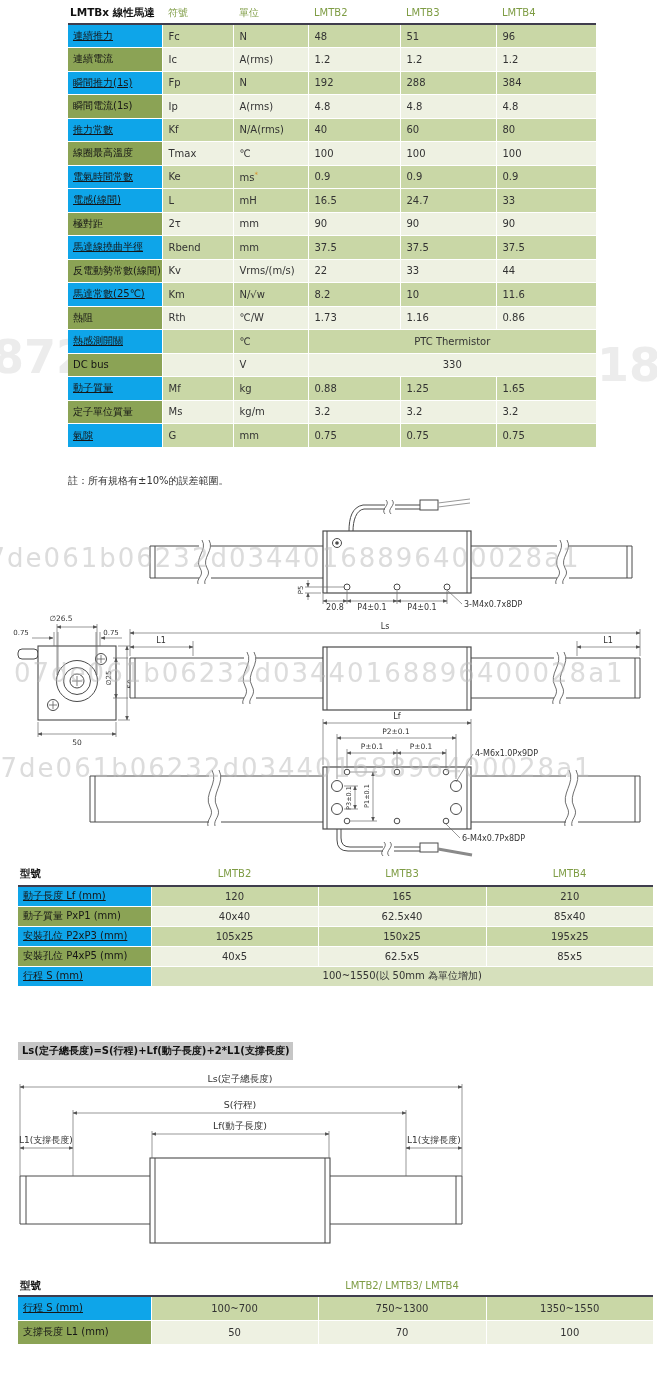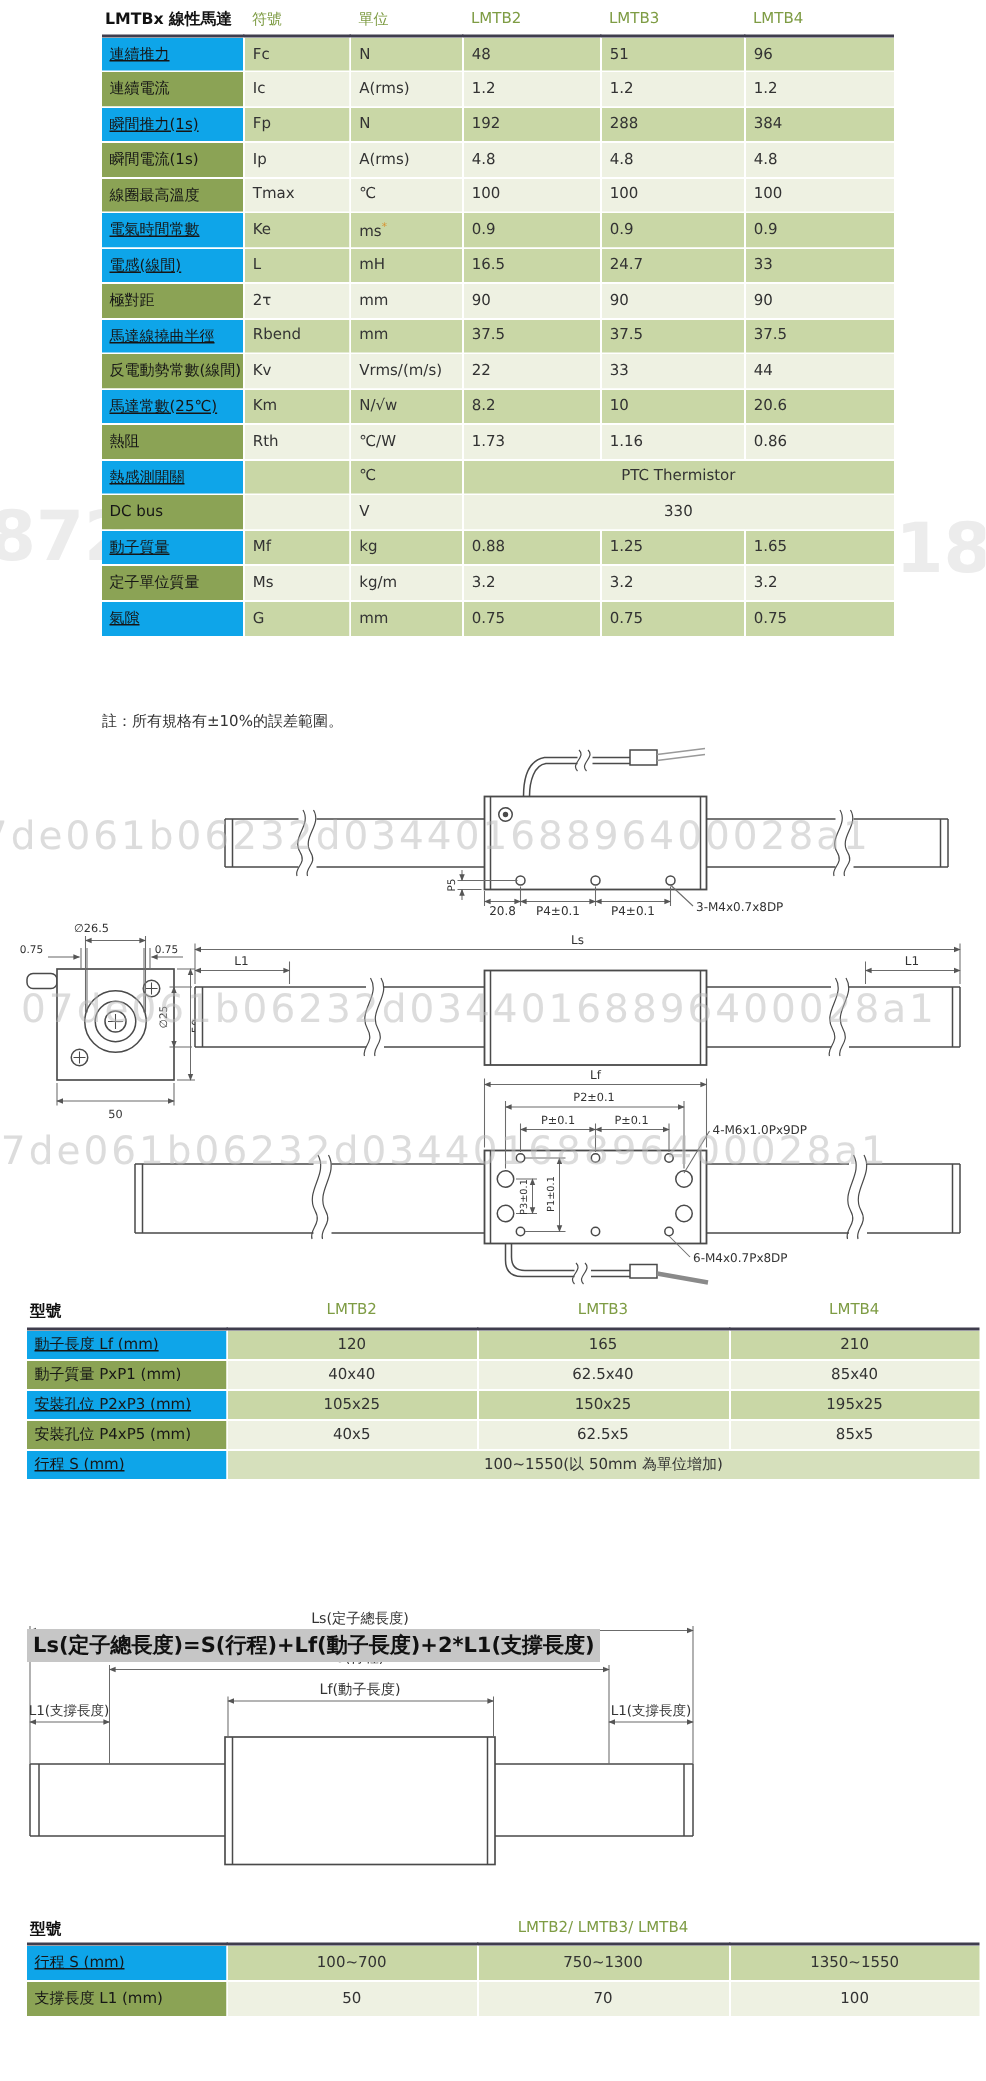--- a/index.html
+++ b/index.html
@@ -27,21 +27,21 @@
   .ctr{text-align:center;}
   .lft{text-align:left;padding-left:6px;}
   #spec-table tbody tr{height:23.5px;}
   #spec-table thead tr{height:22px;margin-top:40px;}
   #dim-table tbody tr{height:20px;}
   #dim-table thead tr{height:24px;}
   #stroke-table tbody tr{height:24px;}
   #stroke-table thead tr{height:20px;}
   sup.mark{color:#d98e2b;font-size:7px;}
   .note{position:absolute;left:68px;top:474px;font-size:10px;color:#333;z-index:3;}
-  .formula{position:absolute;left:18px;top:1086px;font-size:14px;font-weight:600;color:#111;
+  .formula{position:absolute;left:18px;top:1042px;font-size:10px;font-weight:600;color:#111;
            background:#c6c6c6;padding:2px 4px;z-index:3;}
   svg{position:absolute;left:0;z-index:1;}
   svg text{font-family:"DejaVu Sans","Liberation Sans",sans-serif;fill:#333;}
   .geo{stroke:#4a4a4a;stroke-width:1;fill:none;}
   .geof{stroke:#4a4a4a;stroke-width:1;fill:#fff;}
   .dim{stroke:#6b6b6b;stroke-width:.7;fill:none;}
   .wire{stroke:#999;stroke-width:1;fill:none;}
   .wire2{stroke:#8a8a8a;stroke-width:3;fill:none;}
 </style>
 </head>
@@ -101,20 +101,28 @@
         </tr>
         <tr>
           <td class="lab lab-e">瞬間電流(1s)</td>
           <td class="lft vb cel-e">Ip</td>
           <td class="lft vb cel-e">A(rms)</td>
           <td class="lft vb cel-e">4.8</td>
           <td class="lft vb cel-e">4.8</td>
           <td class="lft vb cel-e">4.8</td>
         </tr>
         <tr>
+          <td class="lab lab-o">推力常數</td>
+          <td class="lft vb cel-o">Kf</td>
+          <td class="lft vb cel-o">N/A(rms)</td>
+          <td class="lft vb cel-o">40</td>
+          <td class="lft vb cel-o">60</td>
+          <td class="lft vb cel-o">80</td>
+        </tr>
+        <tr>
           <td class="lab lab-e">線圈最高溫度</td>
           <td class="lft vb cel-e">Tmax</td>
           <td class="lft vb cel-e">℃</td>
           <td class="lft vb cel-e">100</td>
           <td class="lft vb cel-e">100</td>
           <td class="lft vb cel-e">100</td>
         </tr>
         <tr>
           <td class="lab lab-o">電氣時間常數</td>
           <td class="lft vb cel-o">Ke</td>
@@ -154,21 +162,21 @@
           <td class="lft vb cel-e">22</td>
           <td class="lft vb cel-e">33</td>
           <td class="lft vb cel-e">44</td>
         </tr>
         <tr>
           <td class="lab lab-o">馬達常數(25℃)</td>
           <td class="lft vb cel-o">Km</td>
           <td class="lft vb cel-o">N/√w</td>
           <td class="lft vb cel-o">8.2</td>
           <td class="lft vb cel-o">10</td>
-          <td class="lft vb cel-o">20.6</td>
+          <td class="lft vb cel-o">11.6</td>
         </tr>
         <tr>
           <td class="lab lab-e">熱阻</td>
           <td class="lft vb cel-e">Rth</td>
           <td class="lft vb cel-e">℃/W</td>
           <td class="lft vb cel-e">1.73</td>
           <td class="lft vb cel-e">1.16</td>
           <td class="lft vb cel-e">0.86</td>
         </tr>
         <tr>

